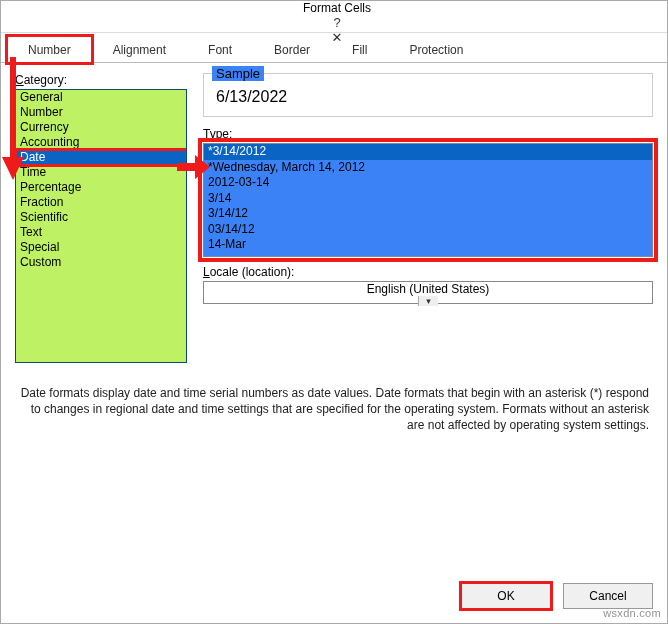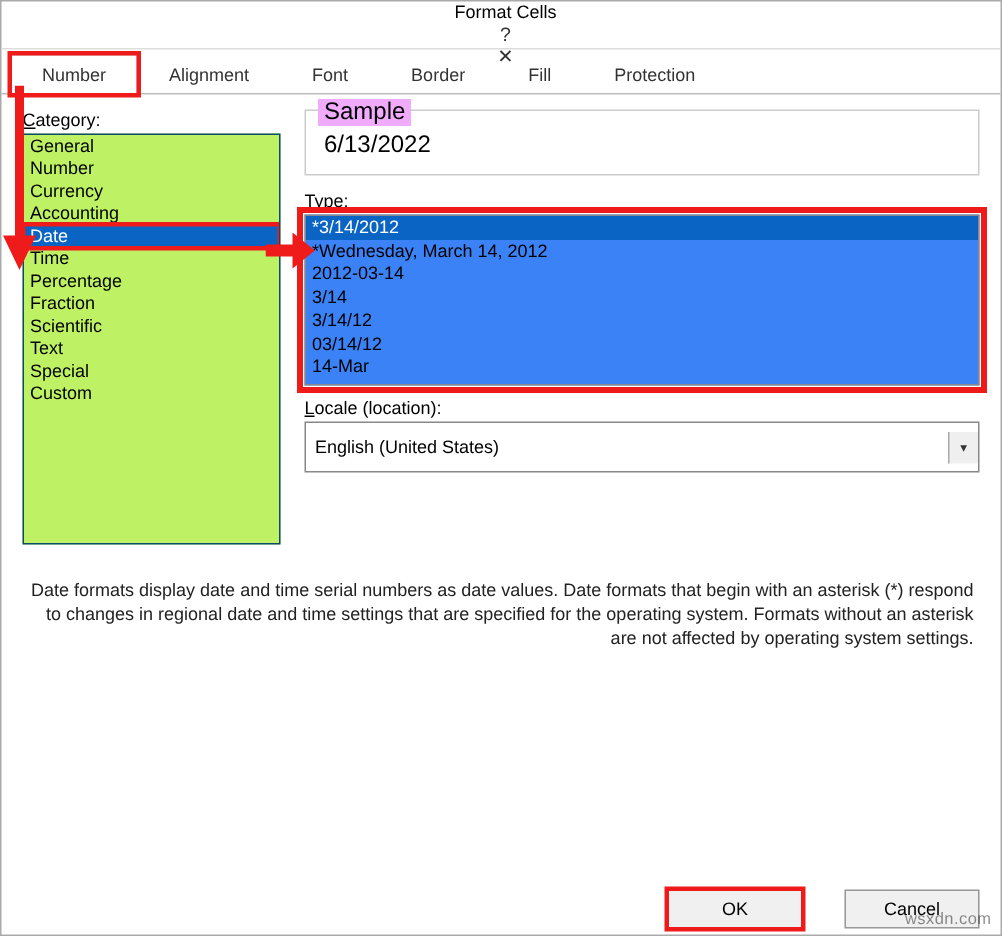--- a/index.html
+++ b/index.html
@@ -99,23 +99,23 @@
   .sample-group {
     border: 1px solid #ccc;
     padding: 14px 10px 10px 10px;
     margin-bottom: 10px;
     position: relative;
   }
   .sample-group .legend {
     position: absolute;
     top: -8px;
     left: 8px;
-    background: #f0abfc;
+    background: #3b82f6;
     padding: 0 4px;
-    font-size: 16px;
+    font-size: 13px;
   }
   .sample-value {
     font-size: 16px;
     padding: 0 2px;
   }
   .type-list {
     border: 1px solid #888;
     height: 114px;
     overflow-y: scroll;
     background: #3b82f6;
@@ -127,22 +127,23 @@
     cursor: default;
   }
   .type-list .item.selected {
     background: #0a64c4;
     color: #fff;
   }
   .locale-select {
     display: flex;
     align-items: center;
     border: 1px solid #888;
-    height: 34px;
-    background: #fff;
+    height: 23px;
+    background: #fff;
+    flex-direction: column;
   }
   .locale-select .val {
     flex: 1;
     padding: 0 6px;
     font-size: 12px;
   }
   .locale-select .dd {
     width: 20px;
     height: 21px;
     border-left: 1px solid #aaa;
@@ -157,22 +158,22 @@
     font-size: 12px;
     color: #222;
     line-height: 1.35;
     margin-top: 22px;
     padding-right: 4px;
     text-align: right;
   }
   .footer {
     display: flex;
     justify-content: flex-end;
-    gap: 28px;
-    padding: 10px 14px 4px 0;
+    gap: 12px;
+    padding: 10px 14px 14px 0;
   }
   .btn-std {
     width: 90px;
     height: 26px;
     border: 1px solid #999;
     background: #f0f0f0;
     font-size: 12px;
     display: flex;
     align-items: center;
     justify-content: center;

